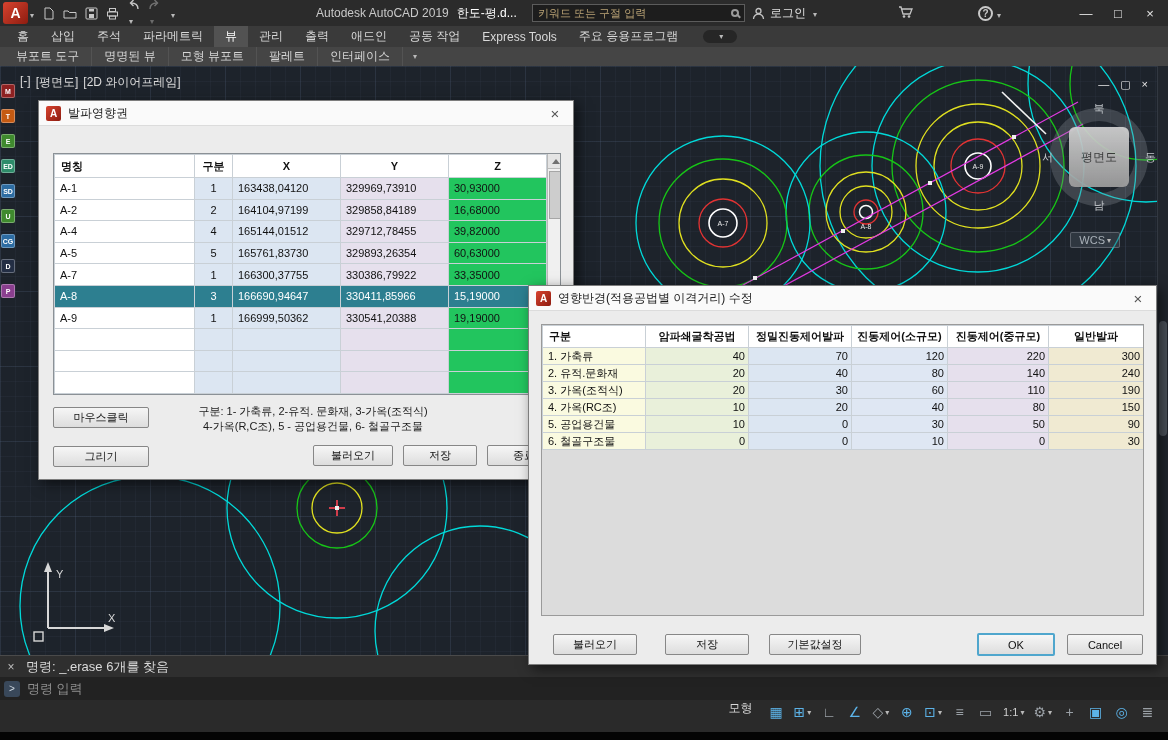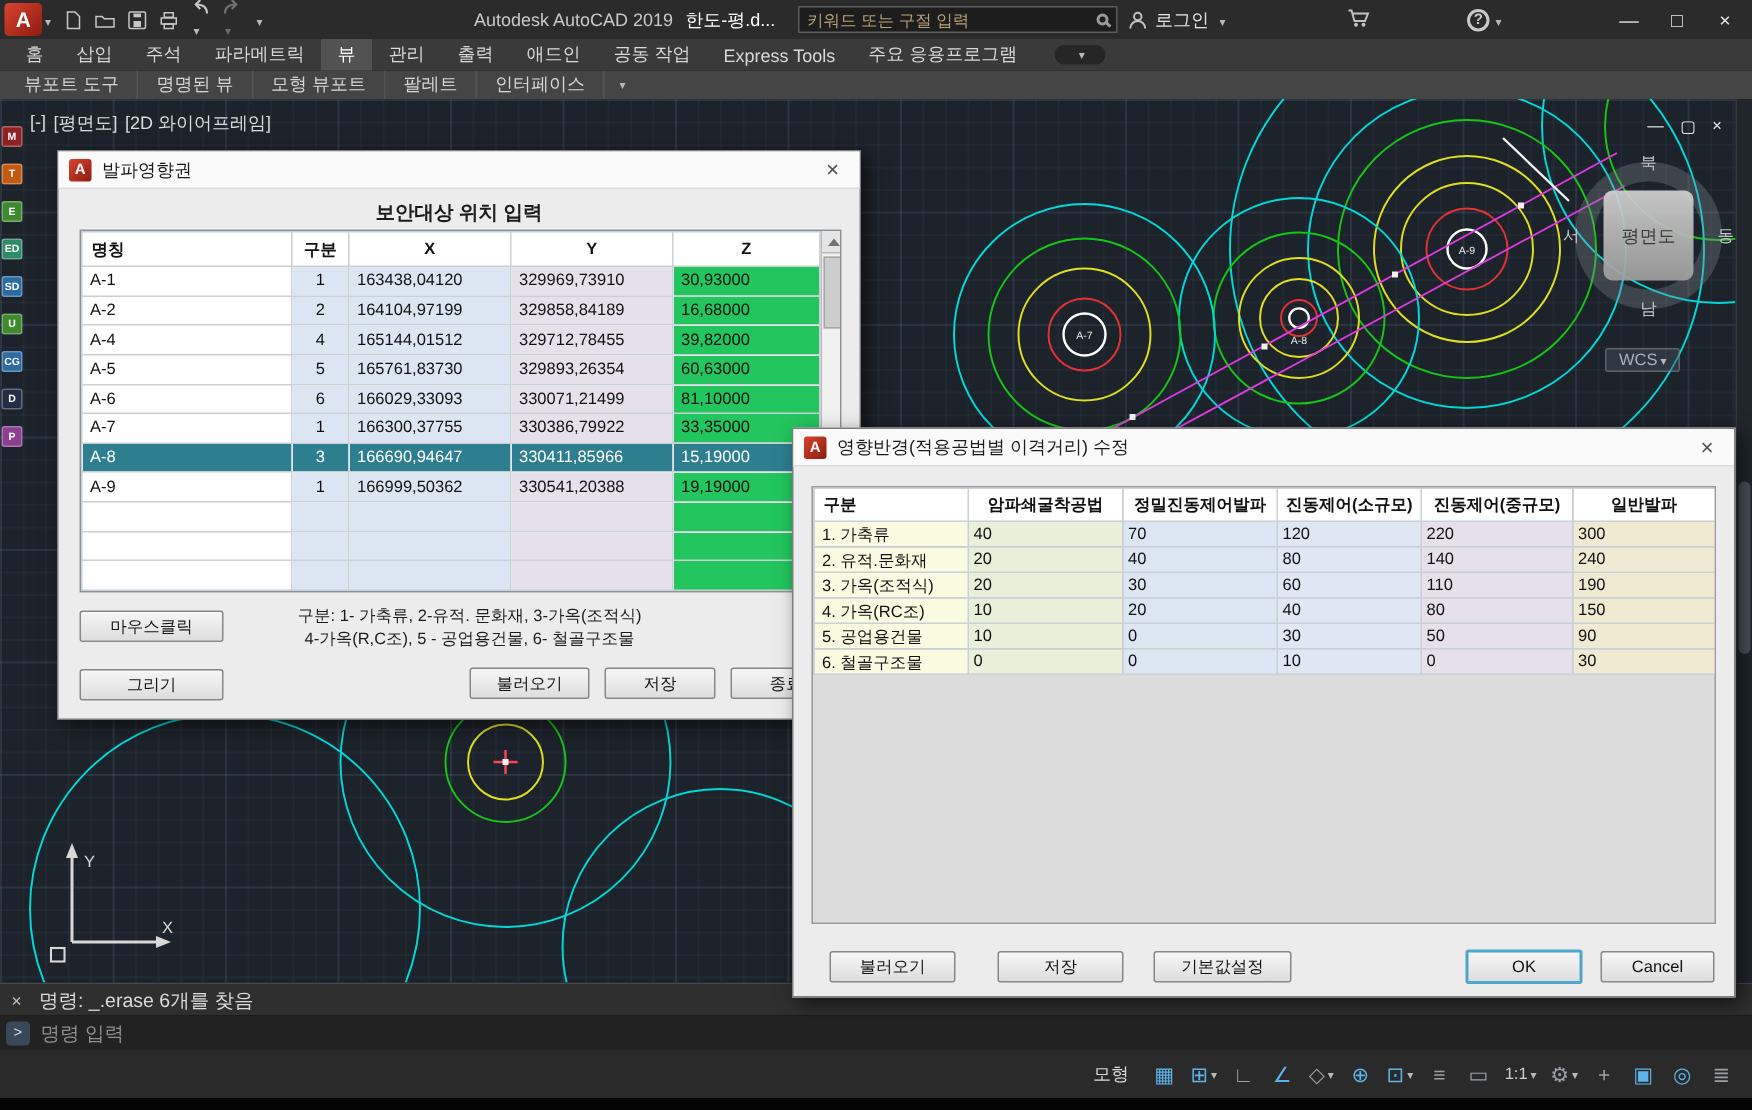--- a/index.html
+++ b/index.html
@@ -95,33 +95,33 @@
   .sb-up::after,.sb-dn::after{content:"";position:absolute;left:4px;border-left:4px solid transparent;border-right:4px solid transparent}
   .sb-up::after{top:5px;border-bottom:5px solid #707070}
   .sb-dn::after{bottom:5px;border-top:5px solid #707070}
   .d1sb-thumb{position:absolute;left:1px;right:1px;top:17px;height:48px;background:#cdcdcd;border:1px solid #a6a6a6}
   .btn{position:absolute;height:21px;background:linear-gradient(#f6f6f6,#dddddd);border:1px solid #878787;
     border-radius:2px;font-size:11px;color:#111;display:flex;align-items:center;justify-content:center}
   .d1-note{position:absolute;left:118px;top:303px;width:312px;text-align:center;font-size:11px;line-height:15px;color:#1b1b1b}
   .d2-gridwrap{position:absolute;left:12px;top:38px;width:603px;height:292px;background:#dcdcdc;border:1px solid #9a9a9a;overflow:hidden}
   .t2{width:601px}
   .t2 th{height:22px}
-  .t2 td{height:17px;text-align:left;padding:0 3px}
+  .t2 td{height:17px;text-align:right;padding:0 3px}
   .t2 td.lft{text-align:left;padding-left:5px}
   .k0{background:#fafae0}.k1{background:#e9f0da}.k2{background:#dce6f2}.k3{background:#dfe7f3}.k4{background:#e6e0ed}.k5{background:#f0ead2}
   .okf{border:2px solid #4fa6cd}
 
   
   .cmd-history{height:22px;background:#2f2f2f;border-top:1px solid #4a4a4a;display:flex;align-items:center;
     gap:9px;padding-left:5px;color:#dadada;font-size:13px}
   .cmd-x{color:#bdbdbd;font-size:12px;width:12px;text-align:center}
   .cmd-input{height:23px;background:#222;display:flex;align-items:center;gap:7px;padding-left:4px;color:#8f8f8f;font-size:13px}
   .cmd-ico{width:16px;height:16px;background:#39485a;border-radius:3px;color:#cfd8e0;font-size:10px;
     display:flex;align-items:center;justify-content:center}
-  .statusbar{height:32px;background:#2a2a2a;display:flex;align-items:center;justify-content:flex-end;padding-right:8px;gap:1px}
+  .statusbar{height:32px;background:#2a2a2a;display:flex;justify-content:flex-end;padding-right:8px;gap:1px}
   .sb-model{color:#d8d8d8;font-size:12px;padding:0 10px}
   .sb-item{min-width:25px;height:24px;display:flex;align-items:center;justify-content:center;
     color:#9aa0a6;font-size:14px;padding:0 4px;border-radius:2px}
   .sb-item.active{color:#5cb3e8}
   .sb-scale{font-size:11px;color:#cfcfcf}
   .bottom-strip{height:8px;background:#040404}
 </style>
 </head>
 <body>
 
@@ -324,21 +324,20 @@
       <div class="d-thumb"></div>
     </div>
   </div>
 
   <div class="dlg" id="dialog1">
     <div class="dlg-title">
       <span class="dlg-a">A</span>
       <span>발파영향권</span>
       <span class="dlg-close">×</span>
     </div>
-    <div class="d1-heading">보안대상 위치 입력</div>
     <div class="d1-tablewrap">
       <table class="t1">
         <colgroup>
             <col style="width:140px">
             <col style="width:38px">
             <col style="width:108px">
             <col style="width:108px">
             <col style="width:98px">
           </colgroup>
         <thead>
@@ -371,27 +370,20 @@
               <td class="cB">165144,01512</td>
               <td class="cC">329712,78455</td>
               <td class="cD">39,82000</td>
             </tr>
           <tr>
               <td class="cA">A-5</td>
               <td class="cB ctr">5</td>
               <td class="cB">165761,83730</td>
               <td class="cC">329893,26354</td>
               <td class="cD">60,63000</td>
-            </tr>
-          <tr>
-              <td class="cA">A-6</td>
-              <td class="cB ctr">6</td>
-              <td class="cB">166029,33093</td>
-              <td class="cC">330071,21499</td>
-              <td class="cD">81,10000</td>
             </tr>
           <tr>
               <td class="cA">A-7</td>
               <td class="cB ctr">1</td>
               <td class="cB">166300,37755</td>
               <td class="cC">330386,79922</td>
               <td class="cD">33,35000</td>
             </tr>
           <tr class="sel">
               <td class="cA">A-8</td>

